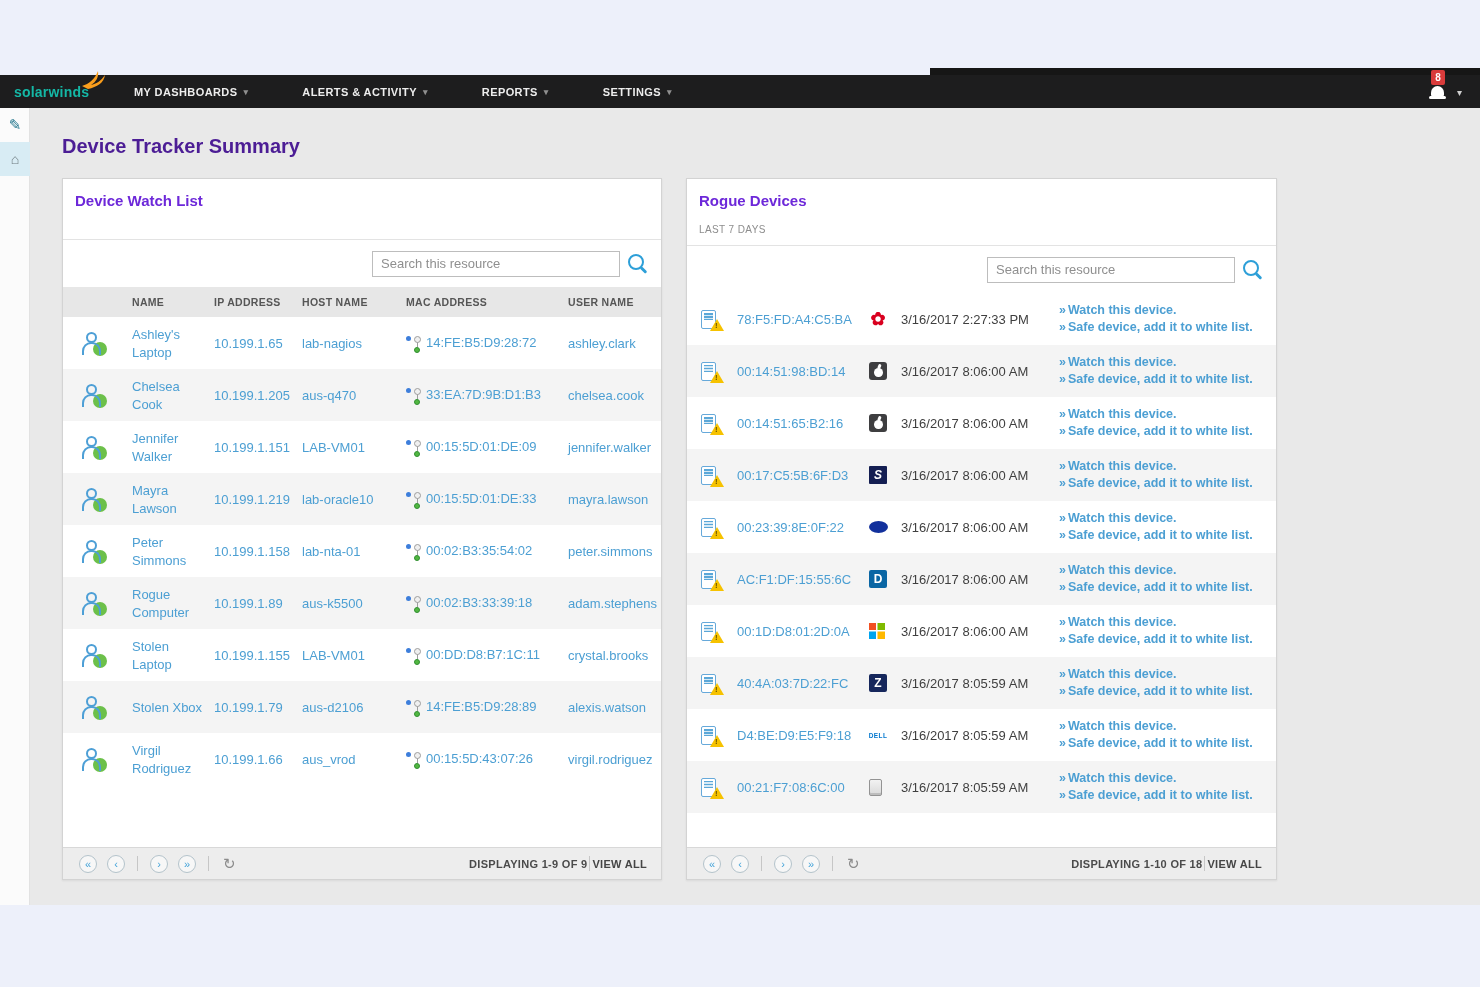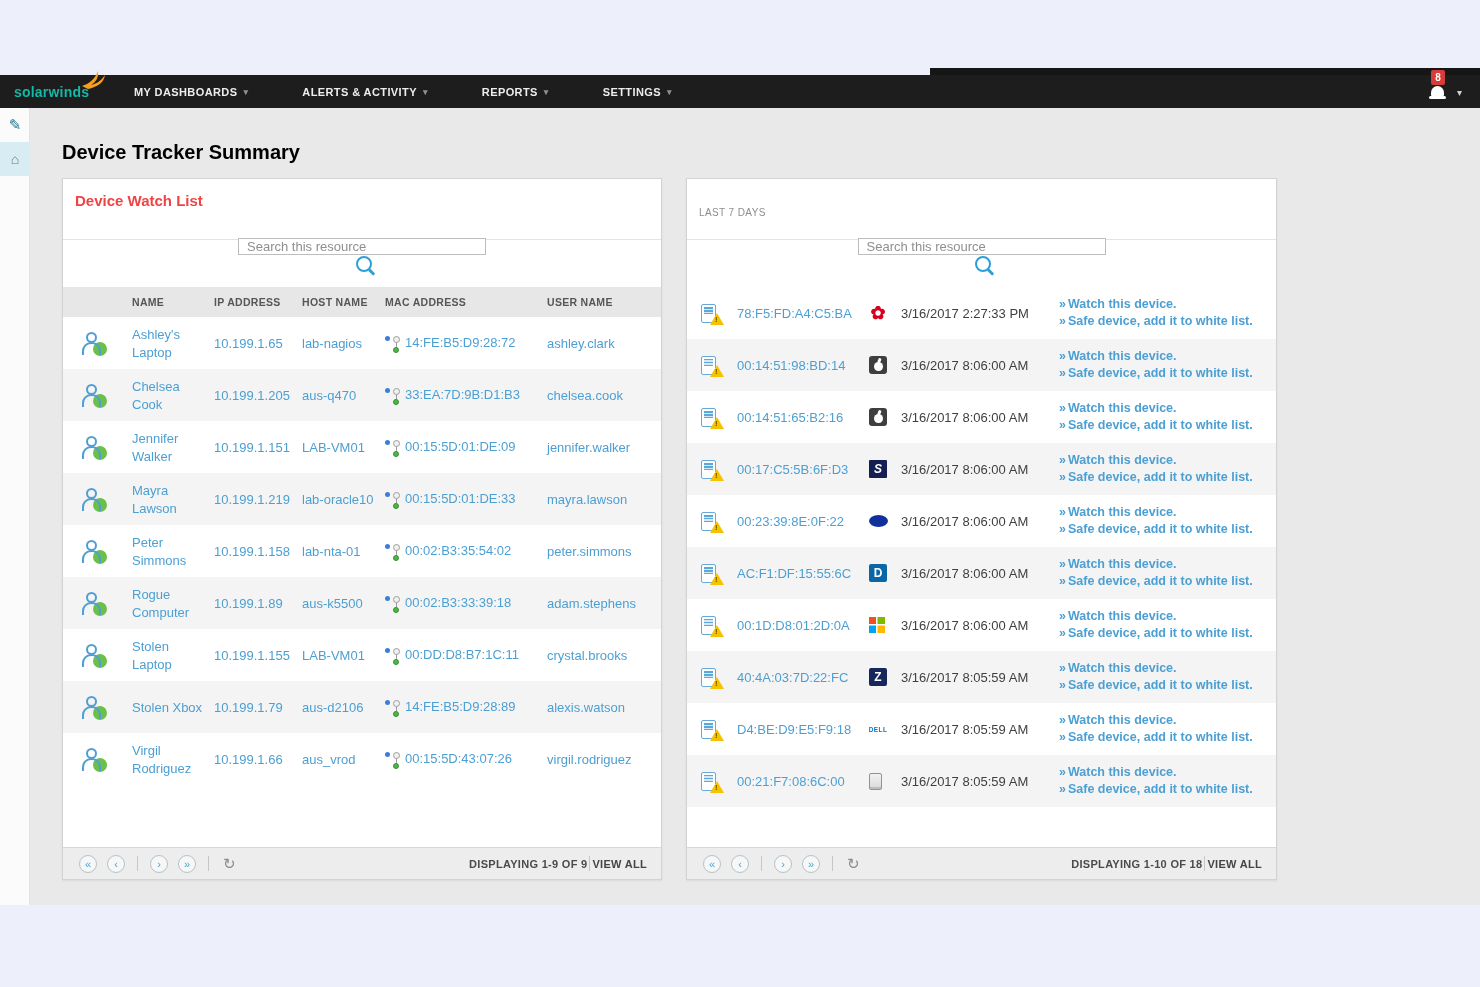--- a/index.html
+++ b/index.html
@@ -22,49 +22,49 @@
   .bell::after { content:""; position:absolute; left:-2px; bottom:-3px; width:17px; height:3px; background:#fff; border-radius:2px; }
   .nav-caret { color:#cfcfcf; font-size:10px; margin-top:12px; }
 
   
   .content { position:absolute; top:108px; left:0; right:0; height:797px; background:#e9e9e9; }
   .rail { position:absolute; left:0; top:0; bottom:0; width:30px; background:#fbfbfb; border-right:1px solid #e2e2e2; }
   .rail-btn { width:30px; height:34px; display:flex; align-items:center; justify-content:center; cursor:pointer; }
   .rail-btn.pencil span { color:#23768c; font-size:15px; }
   .rail-btn.home { background:#d8ecf4; }
   .rail-btn.home span { color:#6f7c80; font-size:14px; }
-  .page-title { position:absolute; left:62px; top:33px; font-size:20px; font-weight:bold; color:#000000; }
+  .page-title { position:absolute; left:62px; top:27px; font-size:20px; font-weight:bold; color:#4c1d95; }
 
   
   .panel { position:absolute; top:70px; background:#fff; border:1px solid #d3d3d3; box-shadow:0 1px 2px rgba(0,0,0,.07); display:flex; flex-direction:column; height:702px; }
   .panel.watch { left:62px; width:600px; }
   .panel.rogue { left:686px; width:591px; }
   .panel-head { padding:13px 12px 10px 12px; border-bottom:1px solid #e3e3e3; min-height:61px; }
-  .panel-head h2 { font-size:15px; font-weight:bold; color:#ef4444; }
+  .panel-head h2 { font-size:15px; font-weight:bold; color:#6d28d9; }
   .panel-sub { font-size:10px; color:#8d8d8d; letter-spacing:.4px; margin-top:15px; }
-  .search-row { display:flex; align-items:center; justify-content:flex-end; padding:10px 12px; height:47px;flex-direction:column; }
+  .search-row { display:flex; align-items:center; justify-content:flex-end; padding:10px 12px; height:47px; }
   .search-input { width:248px; height:26px; border:1px solid #bdbdbd; padding:0 8px; font-size:13px; color:#444; font-family:"Liberation Sans",sans-serif; }
   .search-input::placeholder { color:#8f8f8f; }
   .search-icon { position:relative; width:22px; height:22px; margin-left:7px; cursor:pointer; flex:0 0 auto; }
   .search-icon::before { content:""; position:absolute; width:12px; height:12px; border:2px solid #2d9fd8; border-radius:50%; left:1px; top:1px; }
   .search-icon::after { content:""; position:absolute; width:3px; height:8px; background:#2d9fd8; left:15px; top:13px; transform:rotate(-45deg); border-radius:2px; }
 
   
   .thead { display:flex; align-items:center; background:#e7e7e7; height:30px; font-size:10.5px; font-weight:bold; color:#565656; letter-spacing:.3px; }
   .tbody { flex:1; overflow:hidden; }
   .trow { display:flex; align-items:center; height:52px; background:#fff; }
   .trow:nth-child(even) { background:#f4f4f4; }
   a.blue, .blue { color:#4c9fd3; font-size:13px; text-decoration:none; line-height:1.25; cursor:pointer; }
 
   
   .w-pad { width:14px; flex:0 0 auto; }
   .wc-icon { width:55px; flex:0 0 auto; display:flex; align-items:center; }
   .wc-name { width:82px; flex:0 0 auto; padding-right:6px; }
   .wc-ip { width:88px; flex:0 0 auto; }
-  .wc-host { width:83px; flex:0 0 auto; }
+  .wc-host { width:104px; flex:0 0 auto; }
   .wc-mac { width:162px; flex:0 0 auto; display:flex; align-items:center; }
   .wc-user { flex:1; }
 
   
   .person { position:relative; width:26px; height:23px; display:inline-block; margin-left:4px; }
   .person::before { content:""; position:absolute; left:5px; top:0; width:7px; height:7px; border:2px solid #4d9fd6; border-radius:50%; }
   .person::after { content:""; position:absolute; left:1px; top:10px; width:15px; height:11px; border:2px solid #4d9fd6; border-radius:9px 9px 0 0; border-bottom:none; }
   .person .gdot { position:absolute; right:0; bottom:-1px; width:14px; height:14px; background:#6cc04a; border-radius:50%; }
 
   
@@ -387,20 +387,21 @@
         <span class="pager-right">
           <span class="displaying">DISPLAYING 1-9 OF 9</span>
           <span class="pdiv"></span>
           <span class="view-all">VIEW ALL</span>
         </span>
       </div>
     </section>
 
     <section class="panel rogue">
       <div class="panel-head">
+        <h2>Rogue Devices</h2>
         <div class="panel-sub">LAST 7 DAYS</div>
       </div>
       <div class="search-row">
         <input class="search-input" type="text" placeholder="Search this resource" style="">
         <span class="search-icon"></span>
       </div>
       <div class="tbody">
 
         <div class="trow">
           <span class="w-pad"></span>

